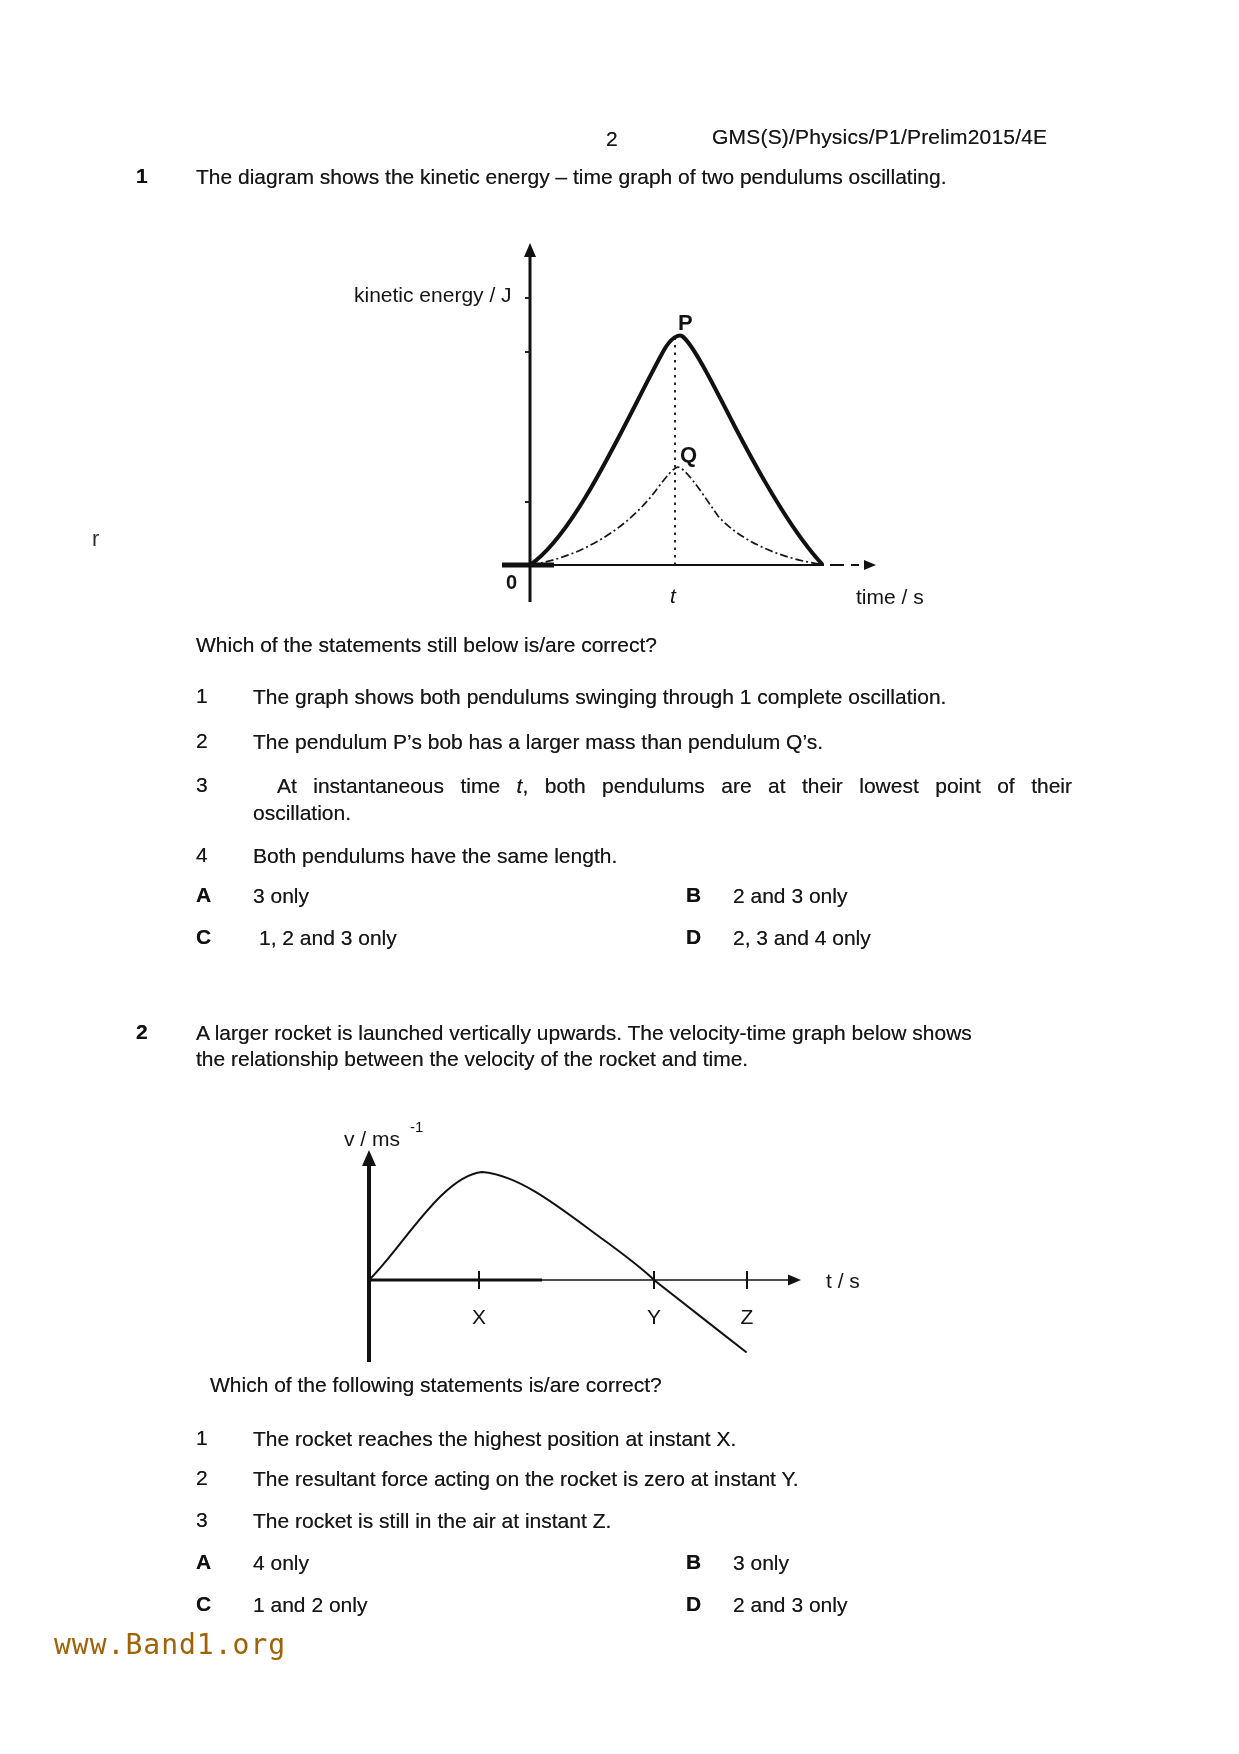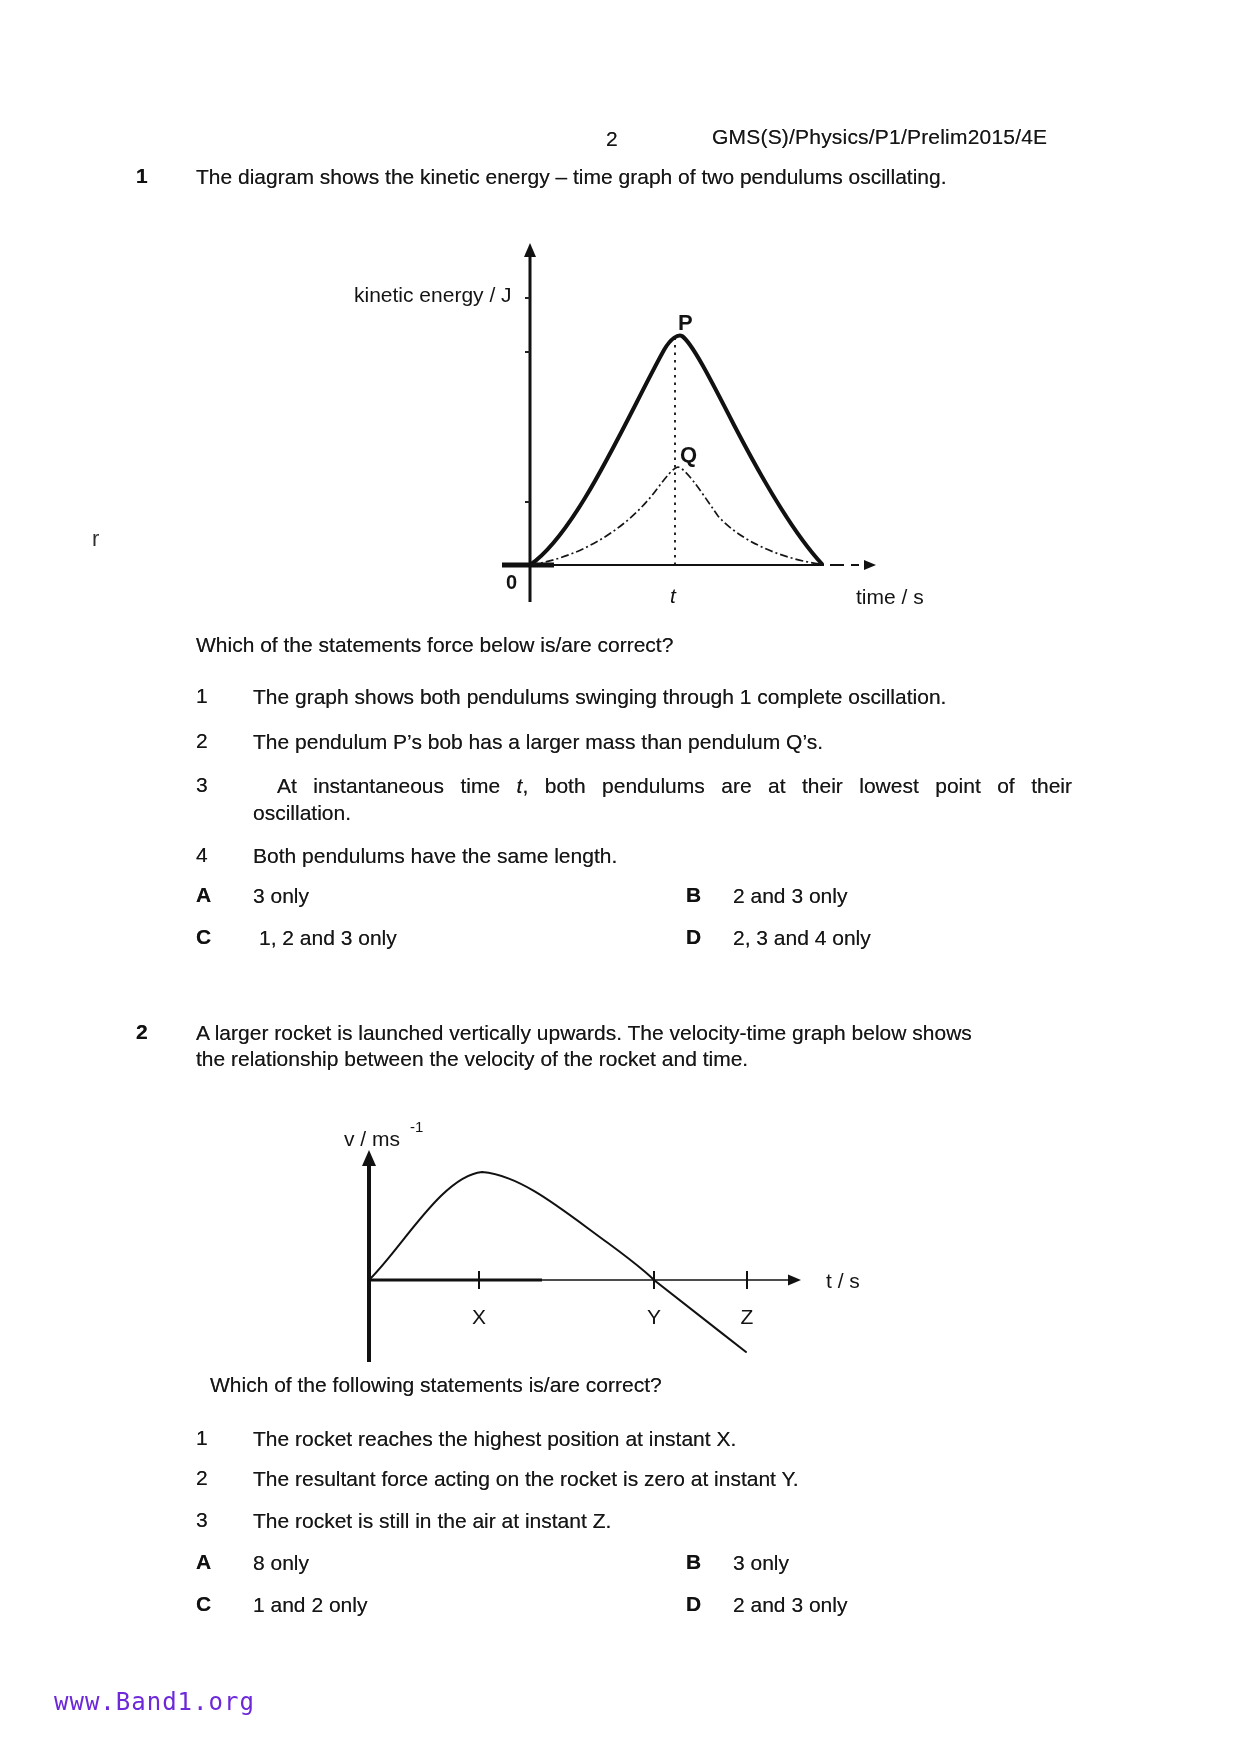--- a/index.html
+++ b/index.html
@@ -16,23 +16,23 @@
        text-shadow:0 0 0.5px rgba(10,10,10,0.65);}
   .qnum{position:absolute;font-size:21px;font-weight:bold;color:#111;
         text-shadow:0 0 0.5px rgba(10,10,10,0.65);}
   .stmt-num{position:absolute;font-size:21px;color:#141414;
         text-shadow:0 0 0.5px rgba(10,10,10,0.65);}
   .opt-letter{position:absolute;font-size:21px;font-weight:bold;color:#111;
         text-shadow:0 0 0.5px rgba(10,10,10,0.65);}
   .justify-line{text-align:justify;text-align-last:justify;margin-left:24px;}
   .header-code{letter-spacing:0.2px;}
   .watermark{
-    position:absolute;left:54px;top:1688px;
+    position:absolute;left:54px;top:1628px;
     font-family:"DejaVu Sans Mono","Liberation Mono",monospace;
-    font-size:24px;color:#6d28d9;letter-spacing:1px;
+    font-size:28px;color:#a16207;letter-spacing:1px;
   }
   .artifact-r{
     position:absolute;left:92px;top:526px;font-size:22px;color:#2e2e2e;
     font-family:"Liberation Sans",sans-serif;
   }
   svg{position:absolute;overflow:visible;}
   svg text{font-family:"Liberation Sans",sans-serif;fill:#131313;}
 </style>
 </head>
 <body>
@@ -68,21 +68,21 @@
     <text x="24" y="62" font-size="21">kinetic energy / J</text>
     <text x="348" y="90" font-size="22" font-weight="bold">P</text>
     <text x="350" y="222" font-size="22" font-weight="bold">Q</text>
     <text x="176" y="349" font-size="20" font-weight="bold">0</text>
     <text x="340" y="363" font-size="21" font-style="italic">t</text>
     <text x="526" y="364" font-size="21">time / s</text>
   </svg>
 
   <div class="artifact-r">r</div>
 
-  <div class="txt" style="left:196px;top:632px;">Which of the statements force below is/are correct?</div>
+  <div class="txt" style="left:196px;top:632px;">Which of the statements still below is/are correct?</div>
 
   <div class="stmt-num" style="left:196px;top:684px;">1</div>
   <div class="txt" style="left:253px;top:684px;width:800px;">The graph shows both pendulums swinging through 1 complete oscillation.</div>
 
   <div class="stmt-num" style="left:196px;top:729px;">2</div>
   <div class="txt" style="left:253px;top:729px;width:800px;">The pendulum P’s bob has a larger mass than pendulum Q’s.</div>
 
   <div class="stmt-num" style="left:196px;top:773px;">3</div>
   <div class="txt justify-line" style="left:253px;top:773px;width:795px;"><span>At instantaneous time </span><i>t</i><span>, both pendulums are at their lowest point of their</span></div>
   <div class="txt" style="left:253px;top:800px;">oscillation.</div>
@@ -131,21 +131,21 @@
   <div class="stmt-num" style="left:196px;top:1426px;">1</div>
   <div class="txt" style="left:253px;top:1426px;width:800px;">The rocket reaches the highest position at instant X.</div>
 
   <div class="stmt-num" style="left:196px;top:1466px;">2</div>
   <div class="txt" style="left:253px;top:1466px;width:800px;">The resultant force acting on the rocket is zero at instant Y.</div>
 
   <div class="stmt-num" style="left:196px;top:1508px;">3</div>
   <div class="txt" style="left:253px;top:1508px;width:800px;">The rocket is still in the air at instant Z.</div>
 
   <div class="opt-letter" style="left:196px;top:1550px;">A</div>
-  <div class="txt" style="left:253px;top:1550px;">8 only</div>
+  <div class="txt" style="left:253px;top:1550px;">4 only</div>
   <div class="opt-letter" style="left:686px;top:1550px;">B</div>
   <div class="txt" style="left:733px;top:1550px;">3 only</div>
   <div class="opt-letter" style="left:196px;top:1592px;">C</div>
   <div class="txt" style="left:253px;top:1592px;">1 and 2 only</div>
   <div class="opt-letter" style="left:686px;top:1592px;">D</div>
   <div class="txt" style="left:733px;top:1592px;">2 and 3 only</div>
 
   <div class="watermark">www.Band1.org</div>
 
 </div>

